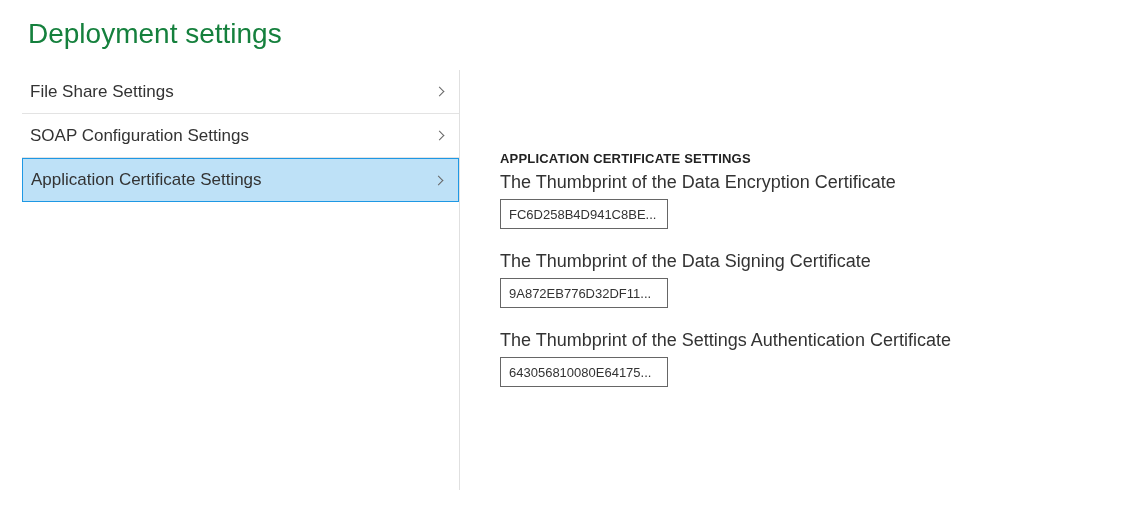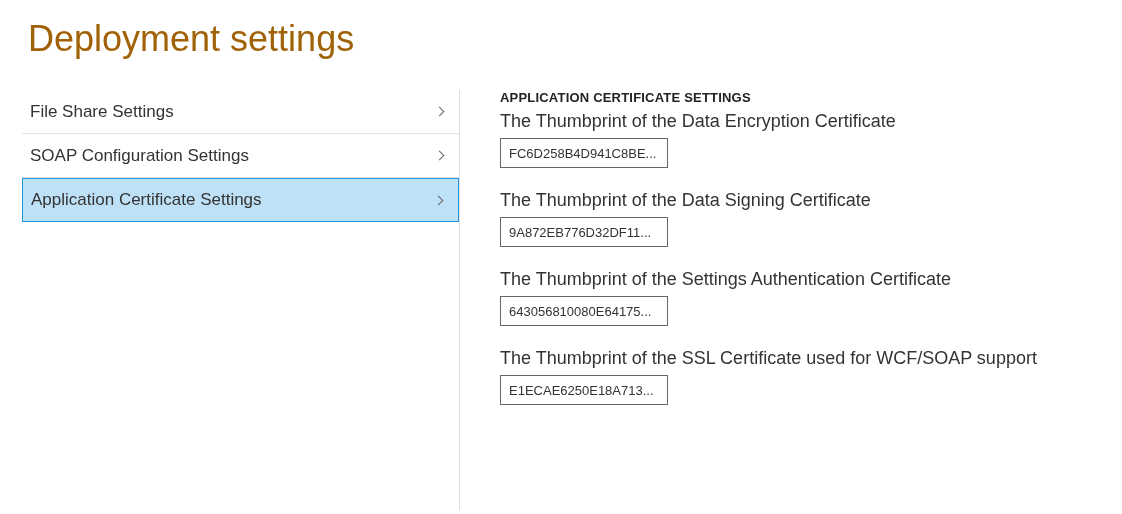--- a/index.html
+++ b/index.html
@@ -6,28 +6,29 @@
     body {
       font-family: "Segoe UI", "Segoe UI Light", Arial, sans-serif;
       font-size: 14px;
       color: #333;
       background: #fff;
       width: 1122px;
       height: 514px;
       position: relative;
     }
     .page-title {
-      font-size: 36px;
+      font-size: 28px;
       font-weight: 300;
-      color: #a16207;
+      color: #15803d;
       padding: 18px 0 0 28px;
     }
     .content {
       display: flex;
-      margin-top: 30px;
+      margin-top: 20px;
+      align-items: center;
     }
     .sidebar {
       width: 460px;
       padding-left: 22px;
       border-right: 1px solid #e0e0e0;
       min-height: 420px;
     }
     .nav-item {
       display: flex;
       align-items: center;
@@ -114,18 +115,14 @@
       <input type="text" class="field-input" value="FC6D258B4D941C8BE..." style="">
     </div>
     <div class="field-group">
       <label class="field-label">The Thumbprint of the Data Signing Certificate</label>
       <input type="text" class="field-input" value="9A872EB776D32DF11..." style="">
     </div>
     <div class="field-group">
       <label class="field-label">The Thumbprint of the Settings Authentication Certificate</label>
       <input type="text" class="field-input" value="643056810080E64175..." style="">
     </div>
-    <div class="field-group">
-      <label class="field-label">The Thumbprint of the SSL Certificate used for WCF/SOAP support</label>
-      <input type="text" class="field-input" value="E1ECAE6250E18A713..." style="">
-    </div>
   </section>
 </div>
 
 </body></html>

